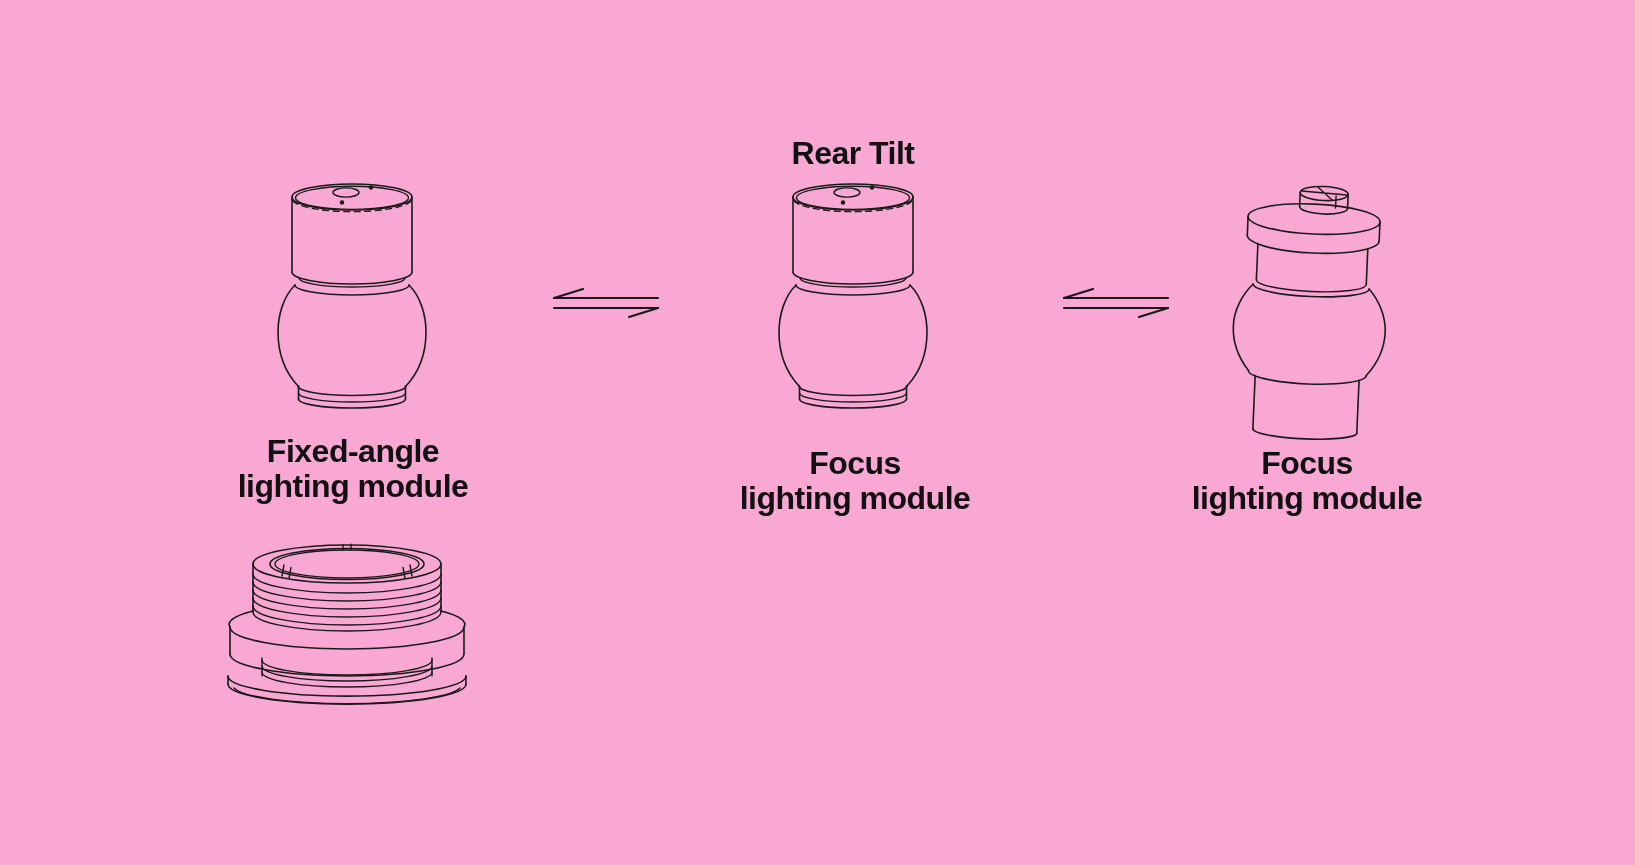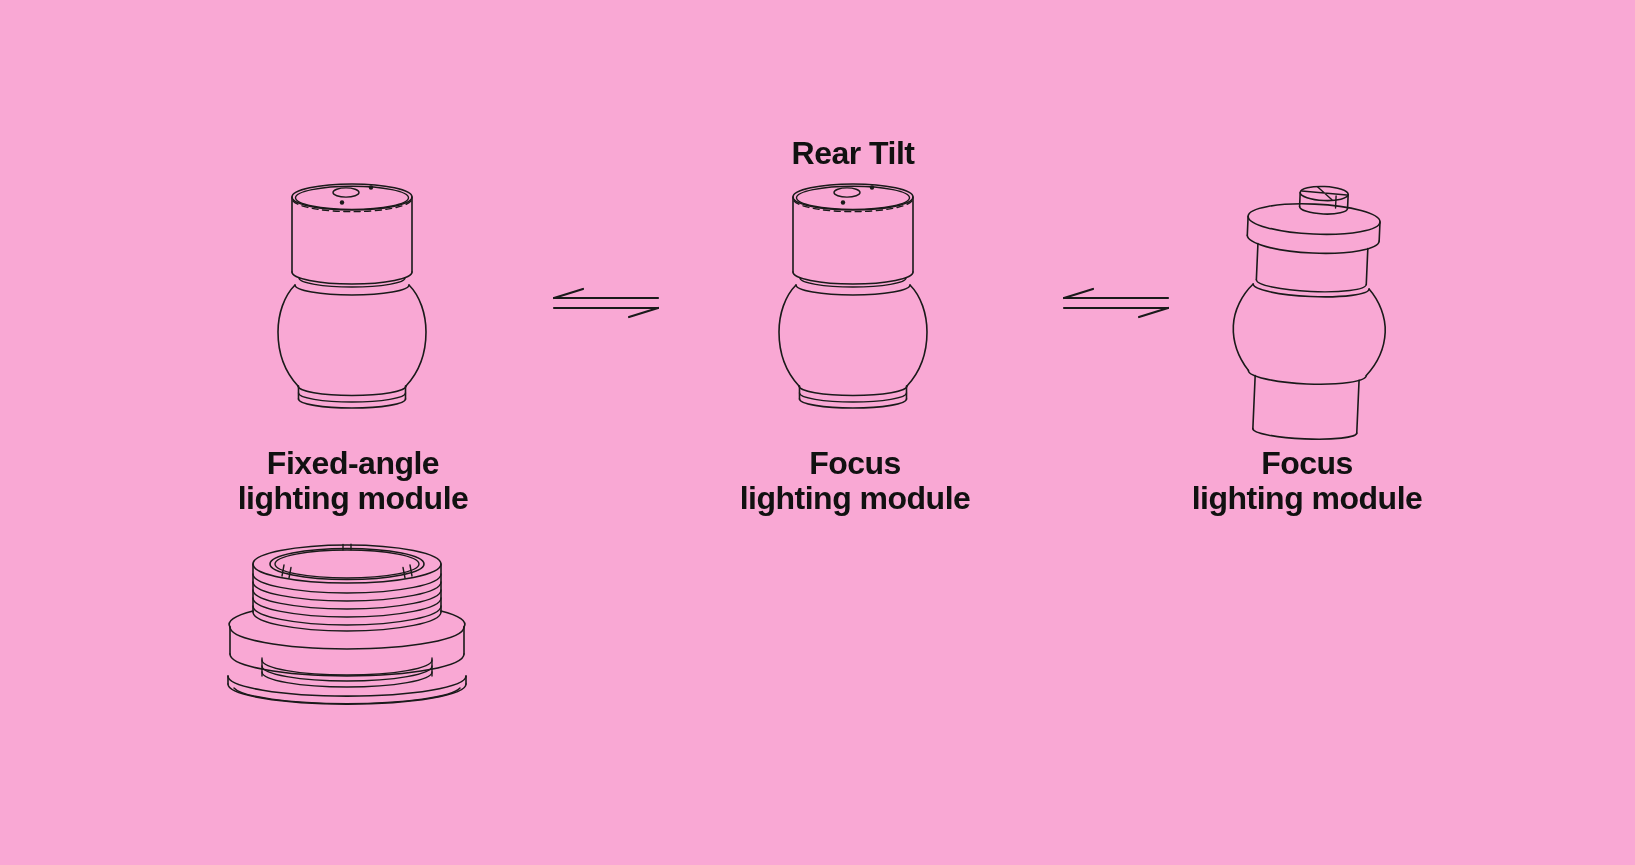--- a/index.html
+++ b/index.html
@@ -111,21 +111,21 @@
 
       <path class="ln" d="M 28 104.5 C 17 116 10 132 10 147 C 10 163 16 178 27 191"></path>
       <path class="ln" d="M 144 104.5 C 155 116 162 132 162 147 C 162 163 156 178 145 191"></path>
       <path class="ln" d="M 27 191 A 59 11 0 0 0 145 191"></path>
 
       <path class="ln" d="M 34 196 L 34 249 M 138 196 L 138 249"></path>
       <path class="ln" d="M 34 249 A 52 8 0 0 0 138 249"></path>
     </g>
   </svg>
 
-  <div class="abs caption" style="left:193px;top:446px;">
+  <div class="abs caption" style="left:193px;top:434px;">
     <div>Fixed-angle</div>
     <div>lighting module</div>
   </div>
 
   <div class="abs caption" style="left:695px;top:446px;">
     <div>Focus</div>
     <div>lighting module</div>
   </div>
 
   <div class="abs caption" style="left:1147px;top:446px;">

